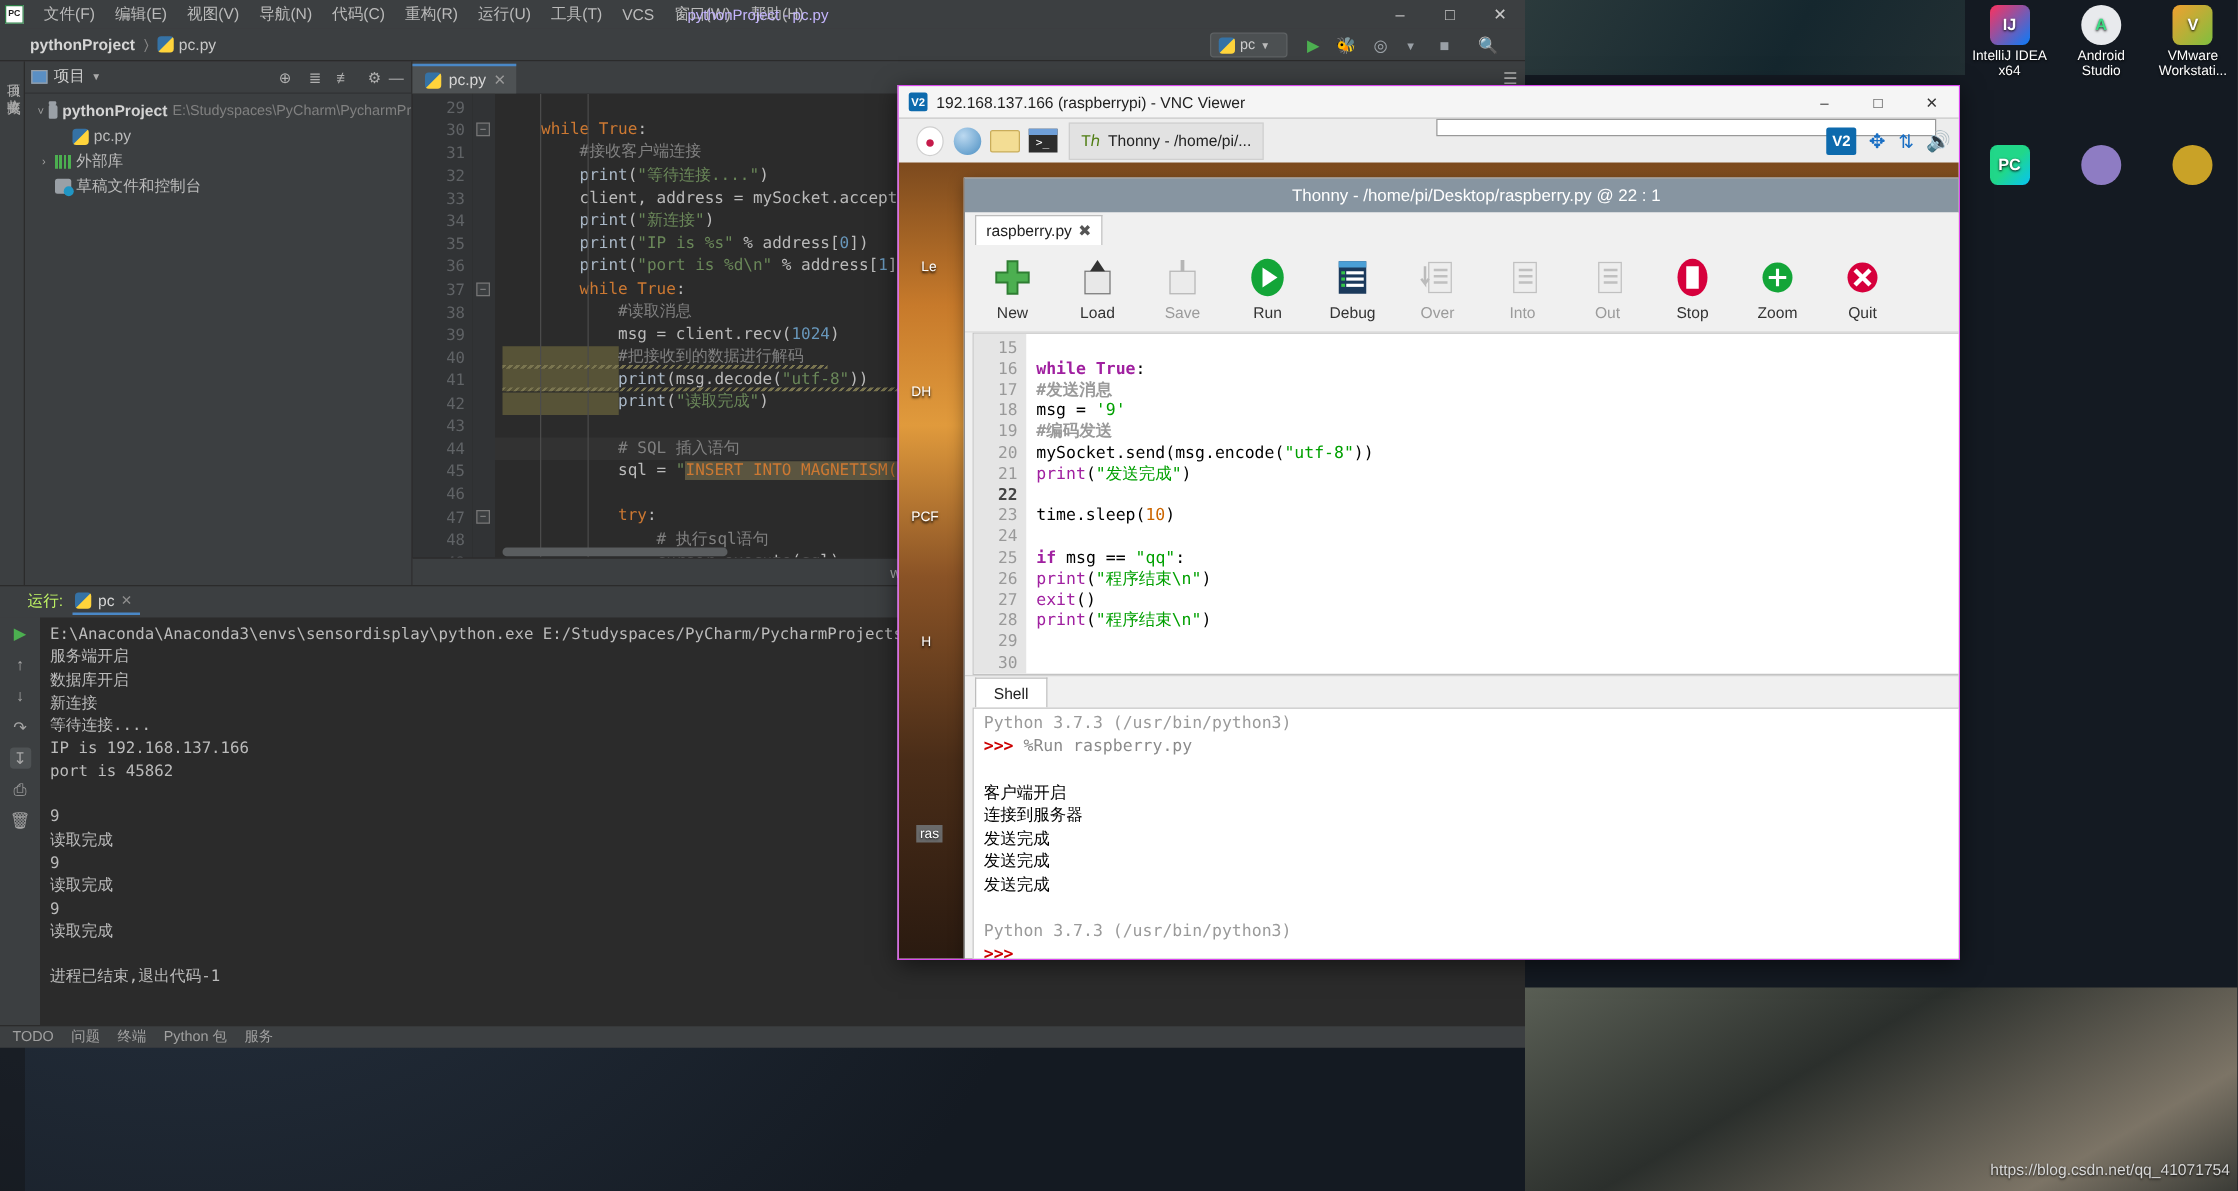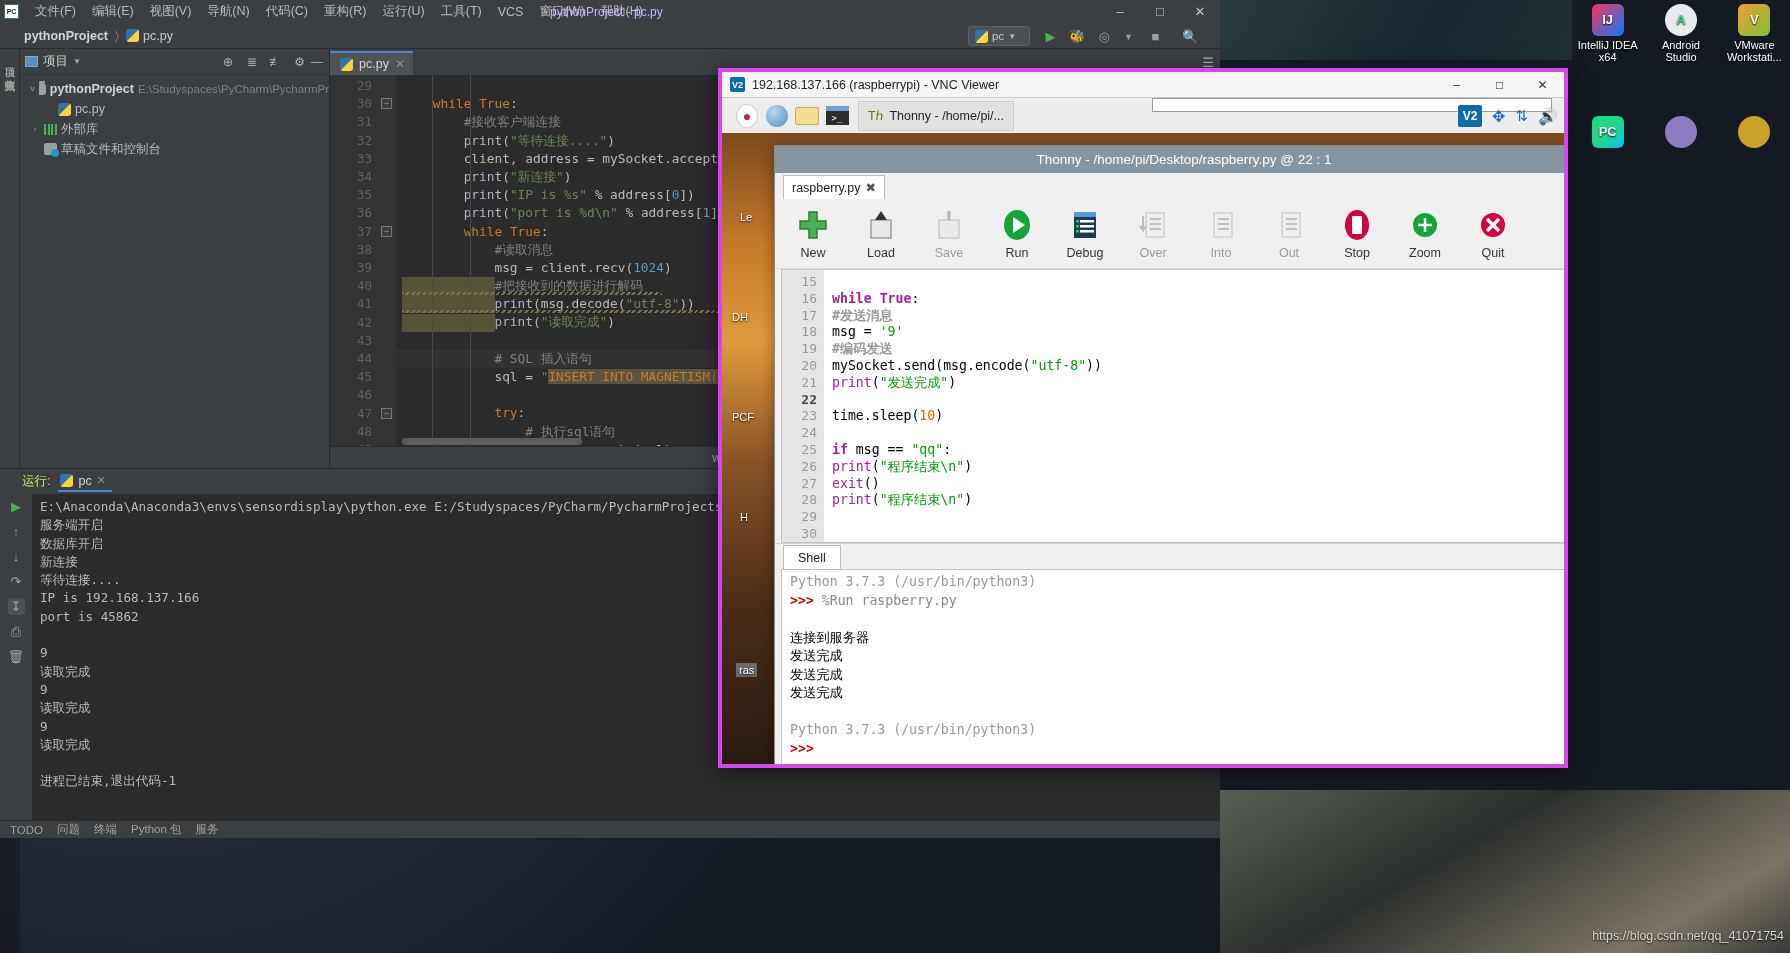--- a/index.html
+++ b/index.html
@@ -153,21 +153,21 @@
   #run-sidebar { width:32px; background:#3c3f41; padding-top:4px; display:flex;flex-direction:column;align-items:center;gap:8px; flex:none;}
   .rs-ico { width:17px;height:17px;display:flex;align-items:center;justify-content:center;font-size:13px;color:#a6a6a6; }
   .rs-ico.sel { background:#4e5254; border-radius:3px;}
   #console { flex:1; background:#2b2b2b; color:#bbbbbb; padding:4px 8px; font-size:12.6px; line-height:18.3px; overflow:hidden;}
 
   #pc-statusbar { height:18px; background:#3c3f41; border-top:1px solid #2b2b2b; display:flex; align-items:center; gap:14px; padding:0 10px; font-size:11.5px; color:#a0a0a0; flex:none;}
 
   
   #vnc {
     position:absolute; left:718px; top:68px; width:850px; height:700px;
-    background:#f2f2f2; border:4px solid #d946ef;
+    background:#f2f2f2; border:1px solid #d946ef;
     display:flex; flex-direction:column;
     box-shadow:0 4px 18px rgba(0,0,0,.55);
     overflow:hidden;
   }
   #vnc-title { height:25px; background:#f5f5f5; display:flex; align-items:center; gap:7px; padding-left:8px; font-size:12.5px; color:#222; position:relative; flex:none;}
   #vnc-logo { width:15px;height:15px;background:#0d6aad;color:#fff;font-size:9px;font-weight:bold;display:flex;align-items:center;justify-content:center;border-radius:2px;}
   #vnc-winbtns { position:absolute; right:0; top:0; display:flex; }
   .vwb { width:43px;height:25px;display:flex;align-items:center;justify-content:center;font-size:12px;color:#333; }
 
   #pi-taskbar { height:36px; background:#ededed; border-top:1px solid #c9c9c9; display:flex;align-items:center; gap:0; padding-left:10px; flex:none; position:relative;}
@@ -688,20 +688,21 @@
           </div>
       </div>
 
       <div id="th-shelltab">
         <div id="th-shell-tabbtn">Shell</div>
       </div>
       <div id="th-shell" class="mono">
           <div class="sh-grey">Python 3.7.3 (/usr/bin/python3)</div>
           <div><span class="sh-prompt">&gt;&gt;&gt;</span> <span class="sh-cmd">%Run raspberry.py</span></div>
           <div class="sh-out">&nbsp;</div>
+          <div class="sh-out">  客户端开启</div>
           <div class="sh-out">  连接到服务器</div>
           <div class="sh-out">  发送完成</div>
           <div class="sh-out">  发送完成</div>
           <div class="sh-out">  发送完成</div>
           <div class="sh-out">&nbsp;</div>
           <div class="sh-grey">Python 3.7.3 (/usr/bin/python3)</div>
           <div><span class="sh-prompt">&gt;&gt;&gt;</span> <span class="sh-cmd"></span></div>
         </div>
     </div>
   </div>

